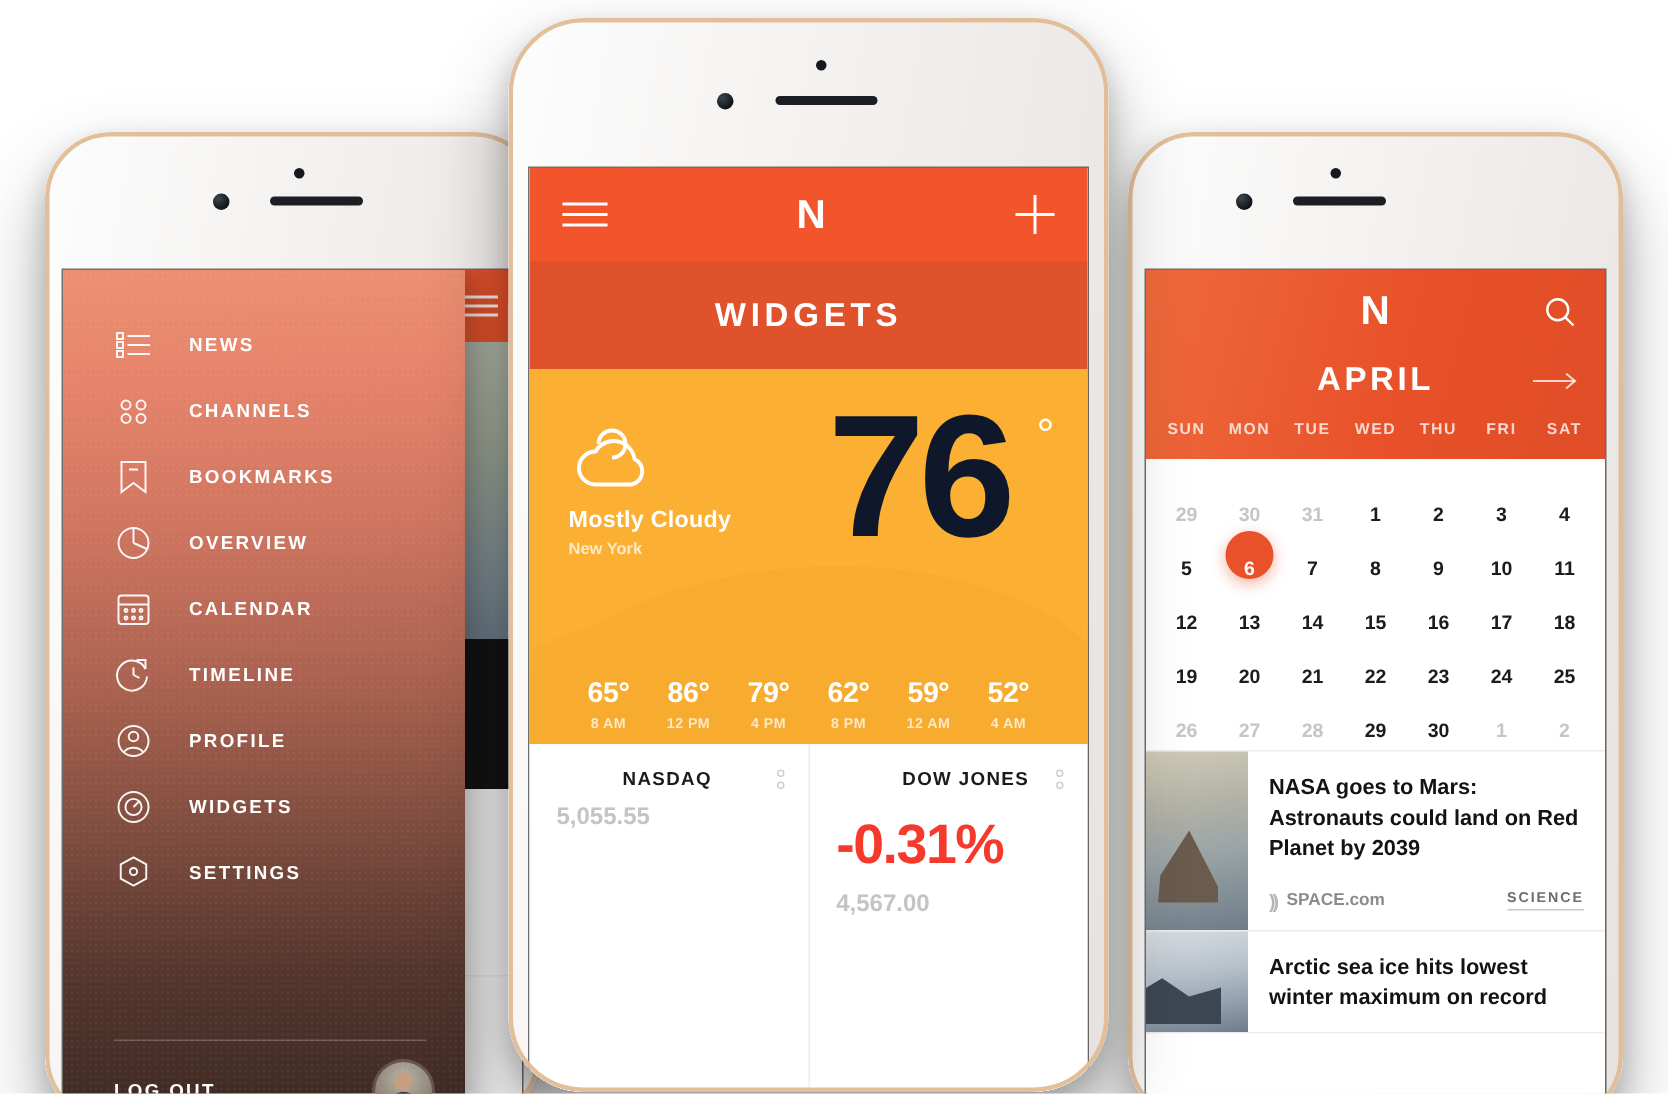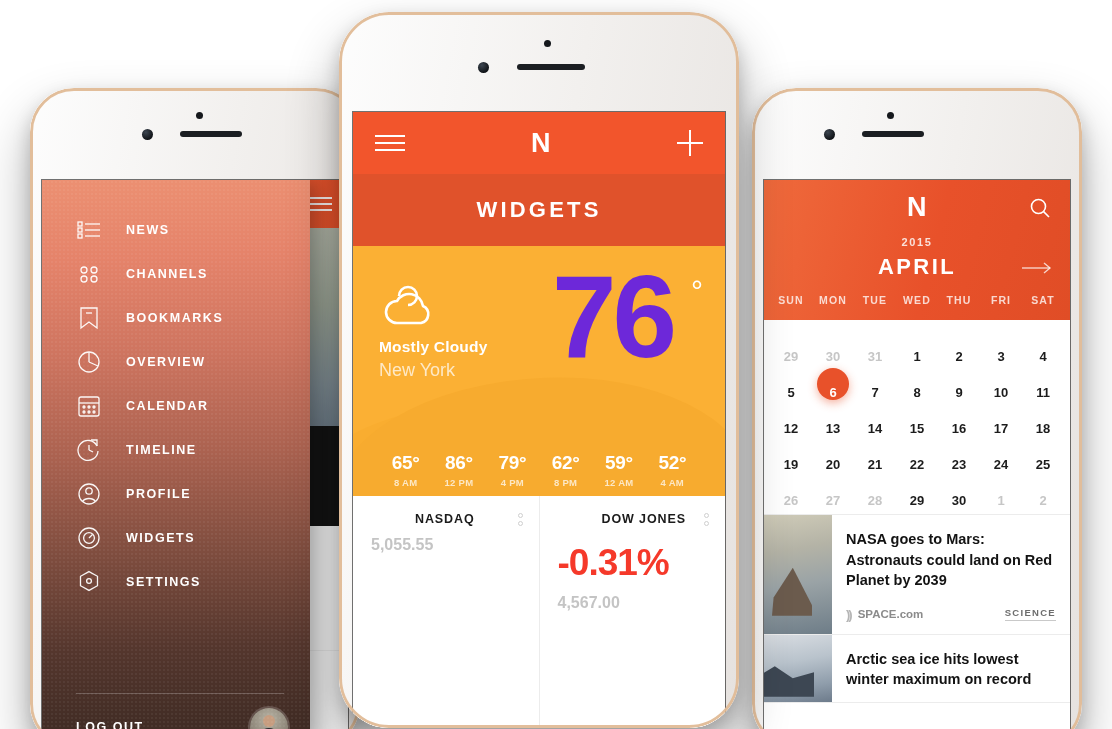--- a/index.html
+++ b/index.html
@@ -212,24 +212,24 @@
     background:#f9ad30; border-radius: 46% 54% 0 0 / 70% 86% 0 0;
     transform: rotate(2deg);
   }
   #cloud-icon{ position:absolute; left:26px; top:34px; }
   #w-cond{
     position:absolute; left:26px; top:92px; color:#fff;
     font-size:15.5px; font-weight:700; letter-spacing:.2px;
   }
   #w-city{
     position:absolute; left:26px; top:114px; color:rgba(255,255,255,.72);
-    font-size:18px; font-weight:400;text-align:center;
+    font-size:11px; font-weight:700;text-align:center;
   }
   #w-temp{
-    position:absolute; right:52px; top:16px; color:#6d28d9;
+    position:absolute; right:52px; top:16px; color:#0f172a;
     font-size:116px; font-weight:700; line-height:.95; letter-spacing:-4px;
   }
   #w-deg{
     position:absolute; right:22px; top:28px; color:#fff;
     font-size:30px; font-weight:400;
   }
   #hours{
     position:absolute; left:0; right:0; bottom:8px;
     display:flex; padding:0 26px;
   }
@@ -421,21 +421,20 @@
       <div id="cal-head">
         <div id="cal-topbar">
           <span class="logo-n">N</span>
           <span id="search-icon">
             <svg width="24" height="24" viewBox="0 0 24 24" fill="none" stroke="#fff" stroke-width="1.6">
               <circle cx="10.5" cy="10.5" r="7"></circle>
                 <line x1="15.6" y1="15.6" x2="21" y2="21"></line>
             </svg>
           </span>
         </div>
-        <div id="cal-year">2015</div>
         <div id="cal-month-row">
           <span id="cal-month">APRIL</span>
           <span id="cal-next">
             <svg width="34" height="16" viewBox="0 0 34 16" fill="none" stroke="rgba(255,255,255,.75)" stroke-width="1.4">
               <line x1="2" y1="8" x2="30" y2="8"></line>
                 <polyline points="24,3 30,8 24,13"></polyline>
             </svg>
           </span>
         </div>
         <div id="cal-days">

